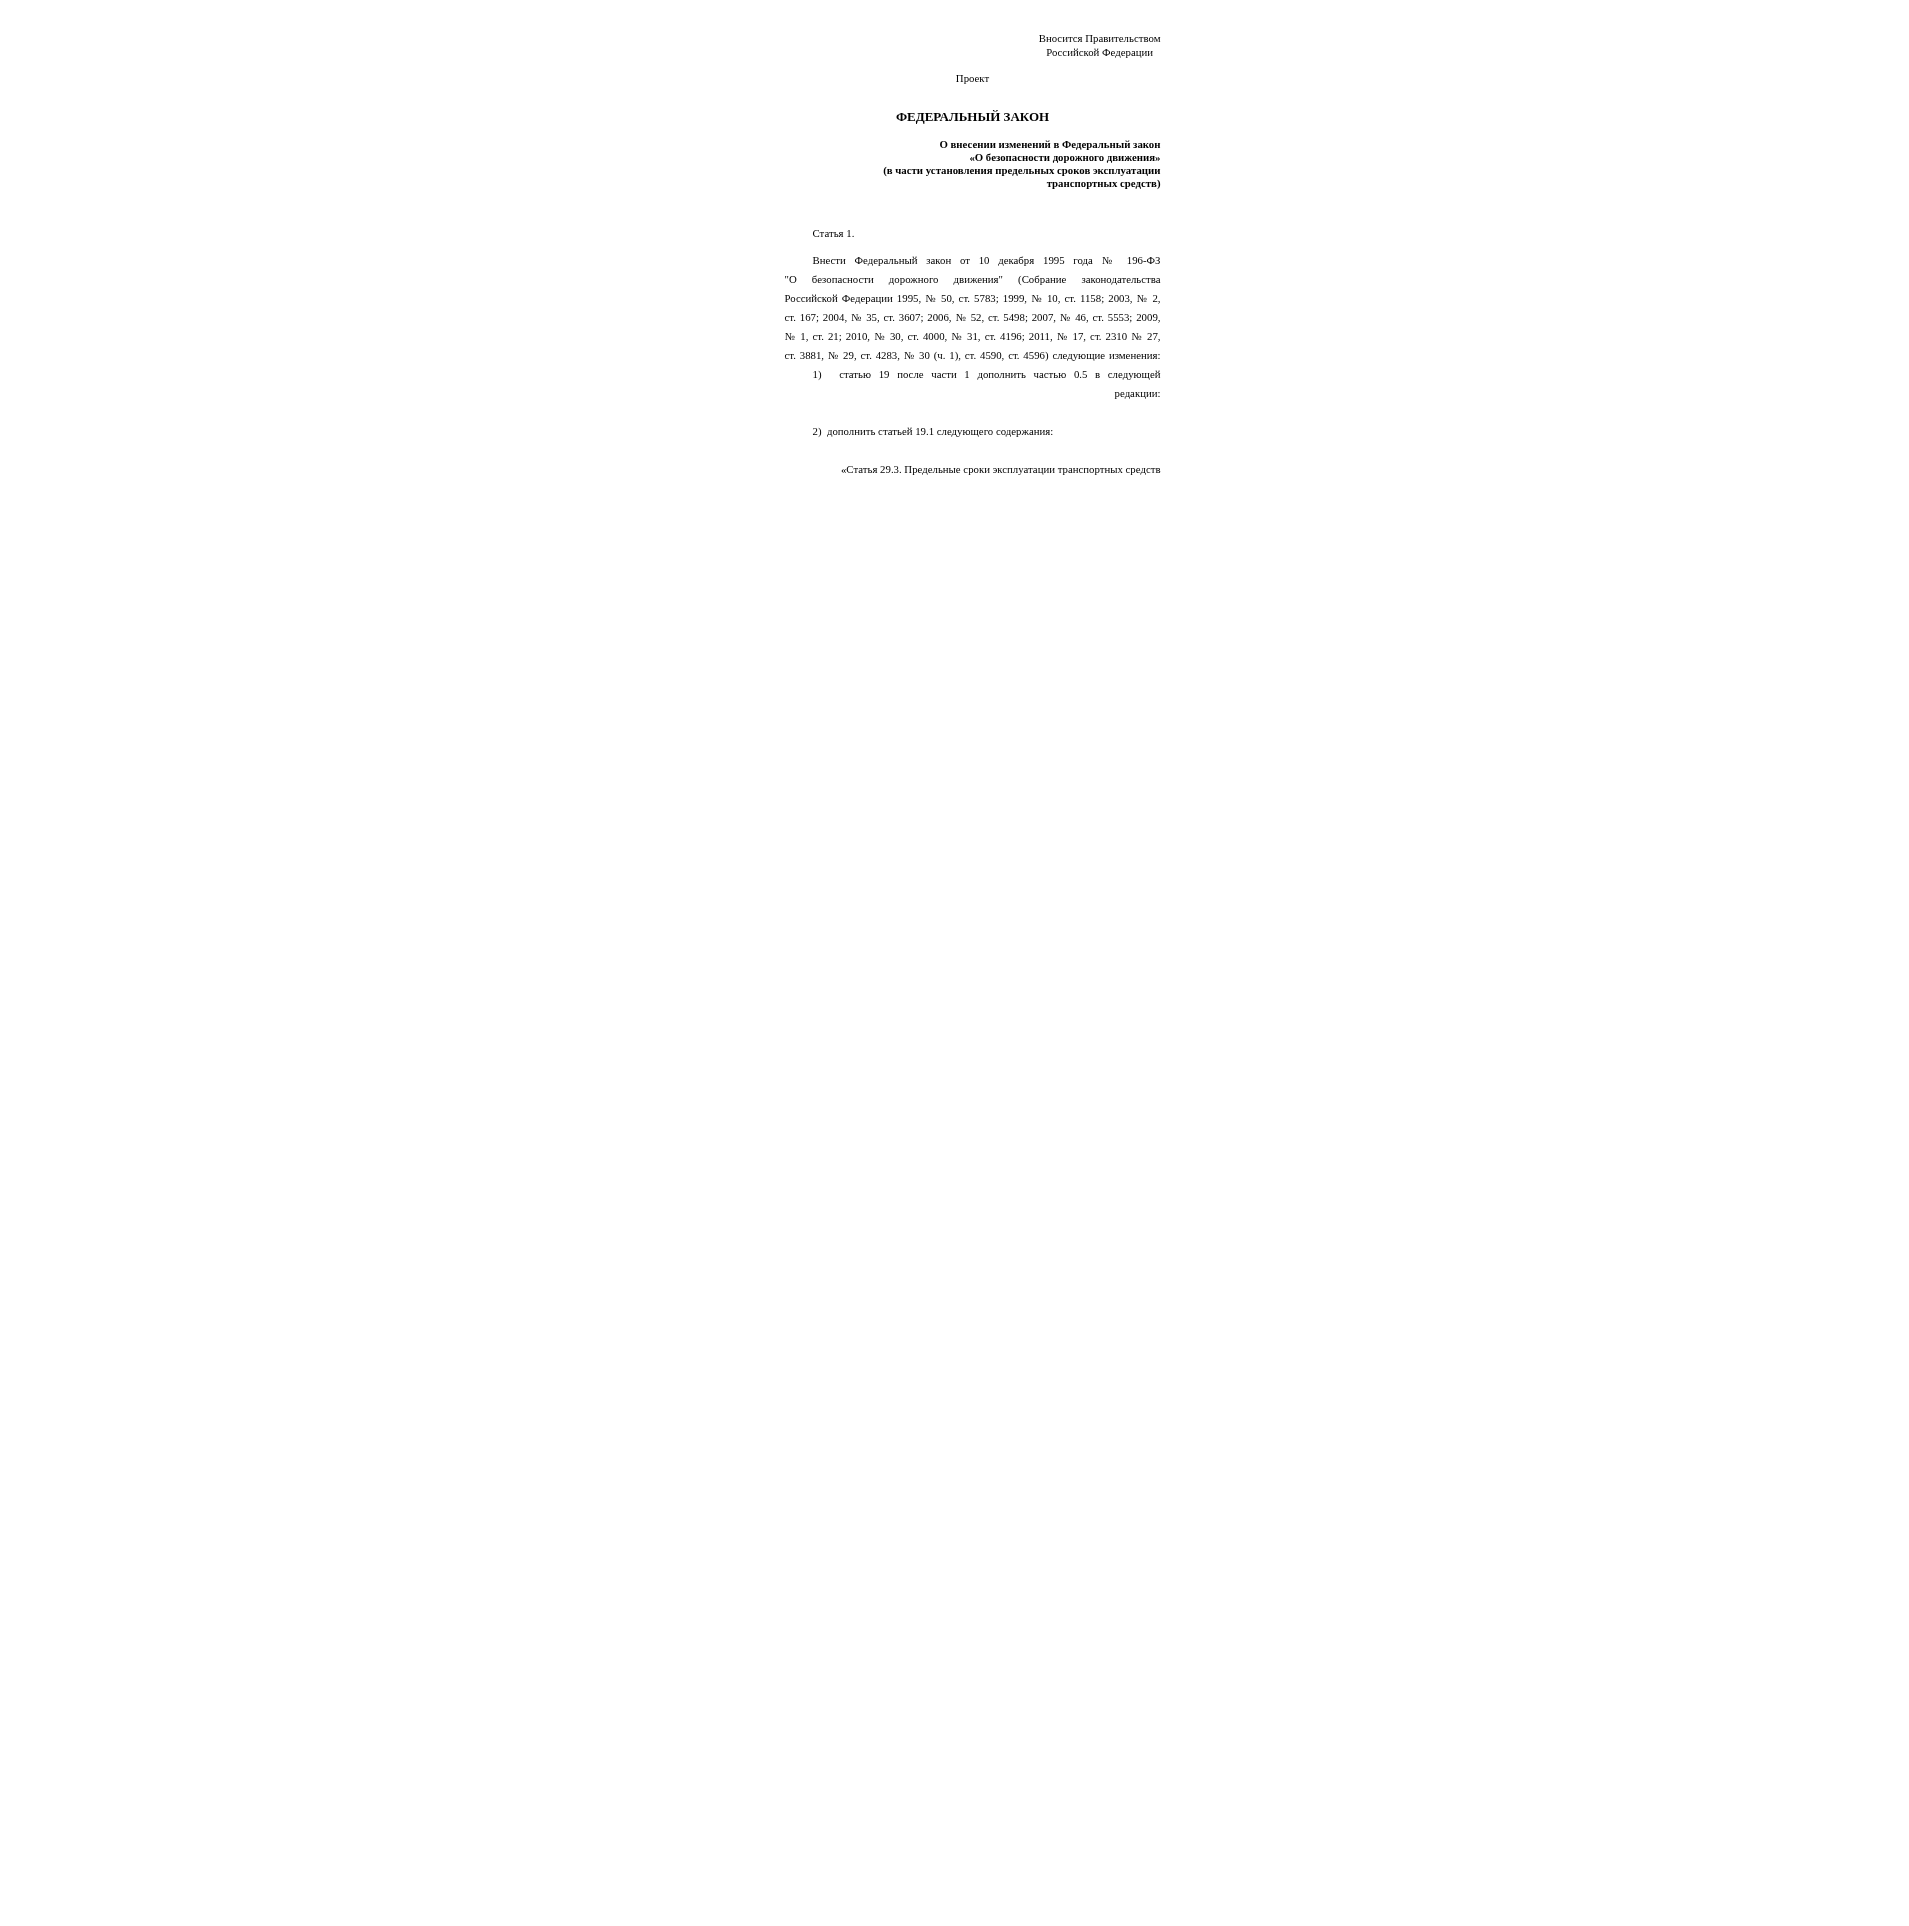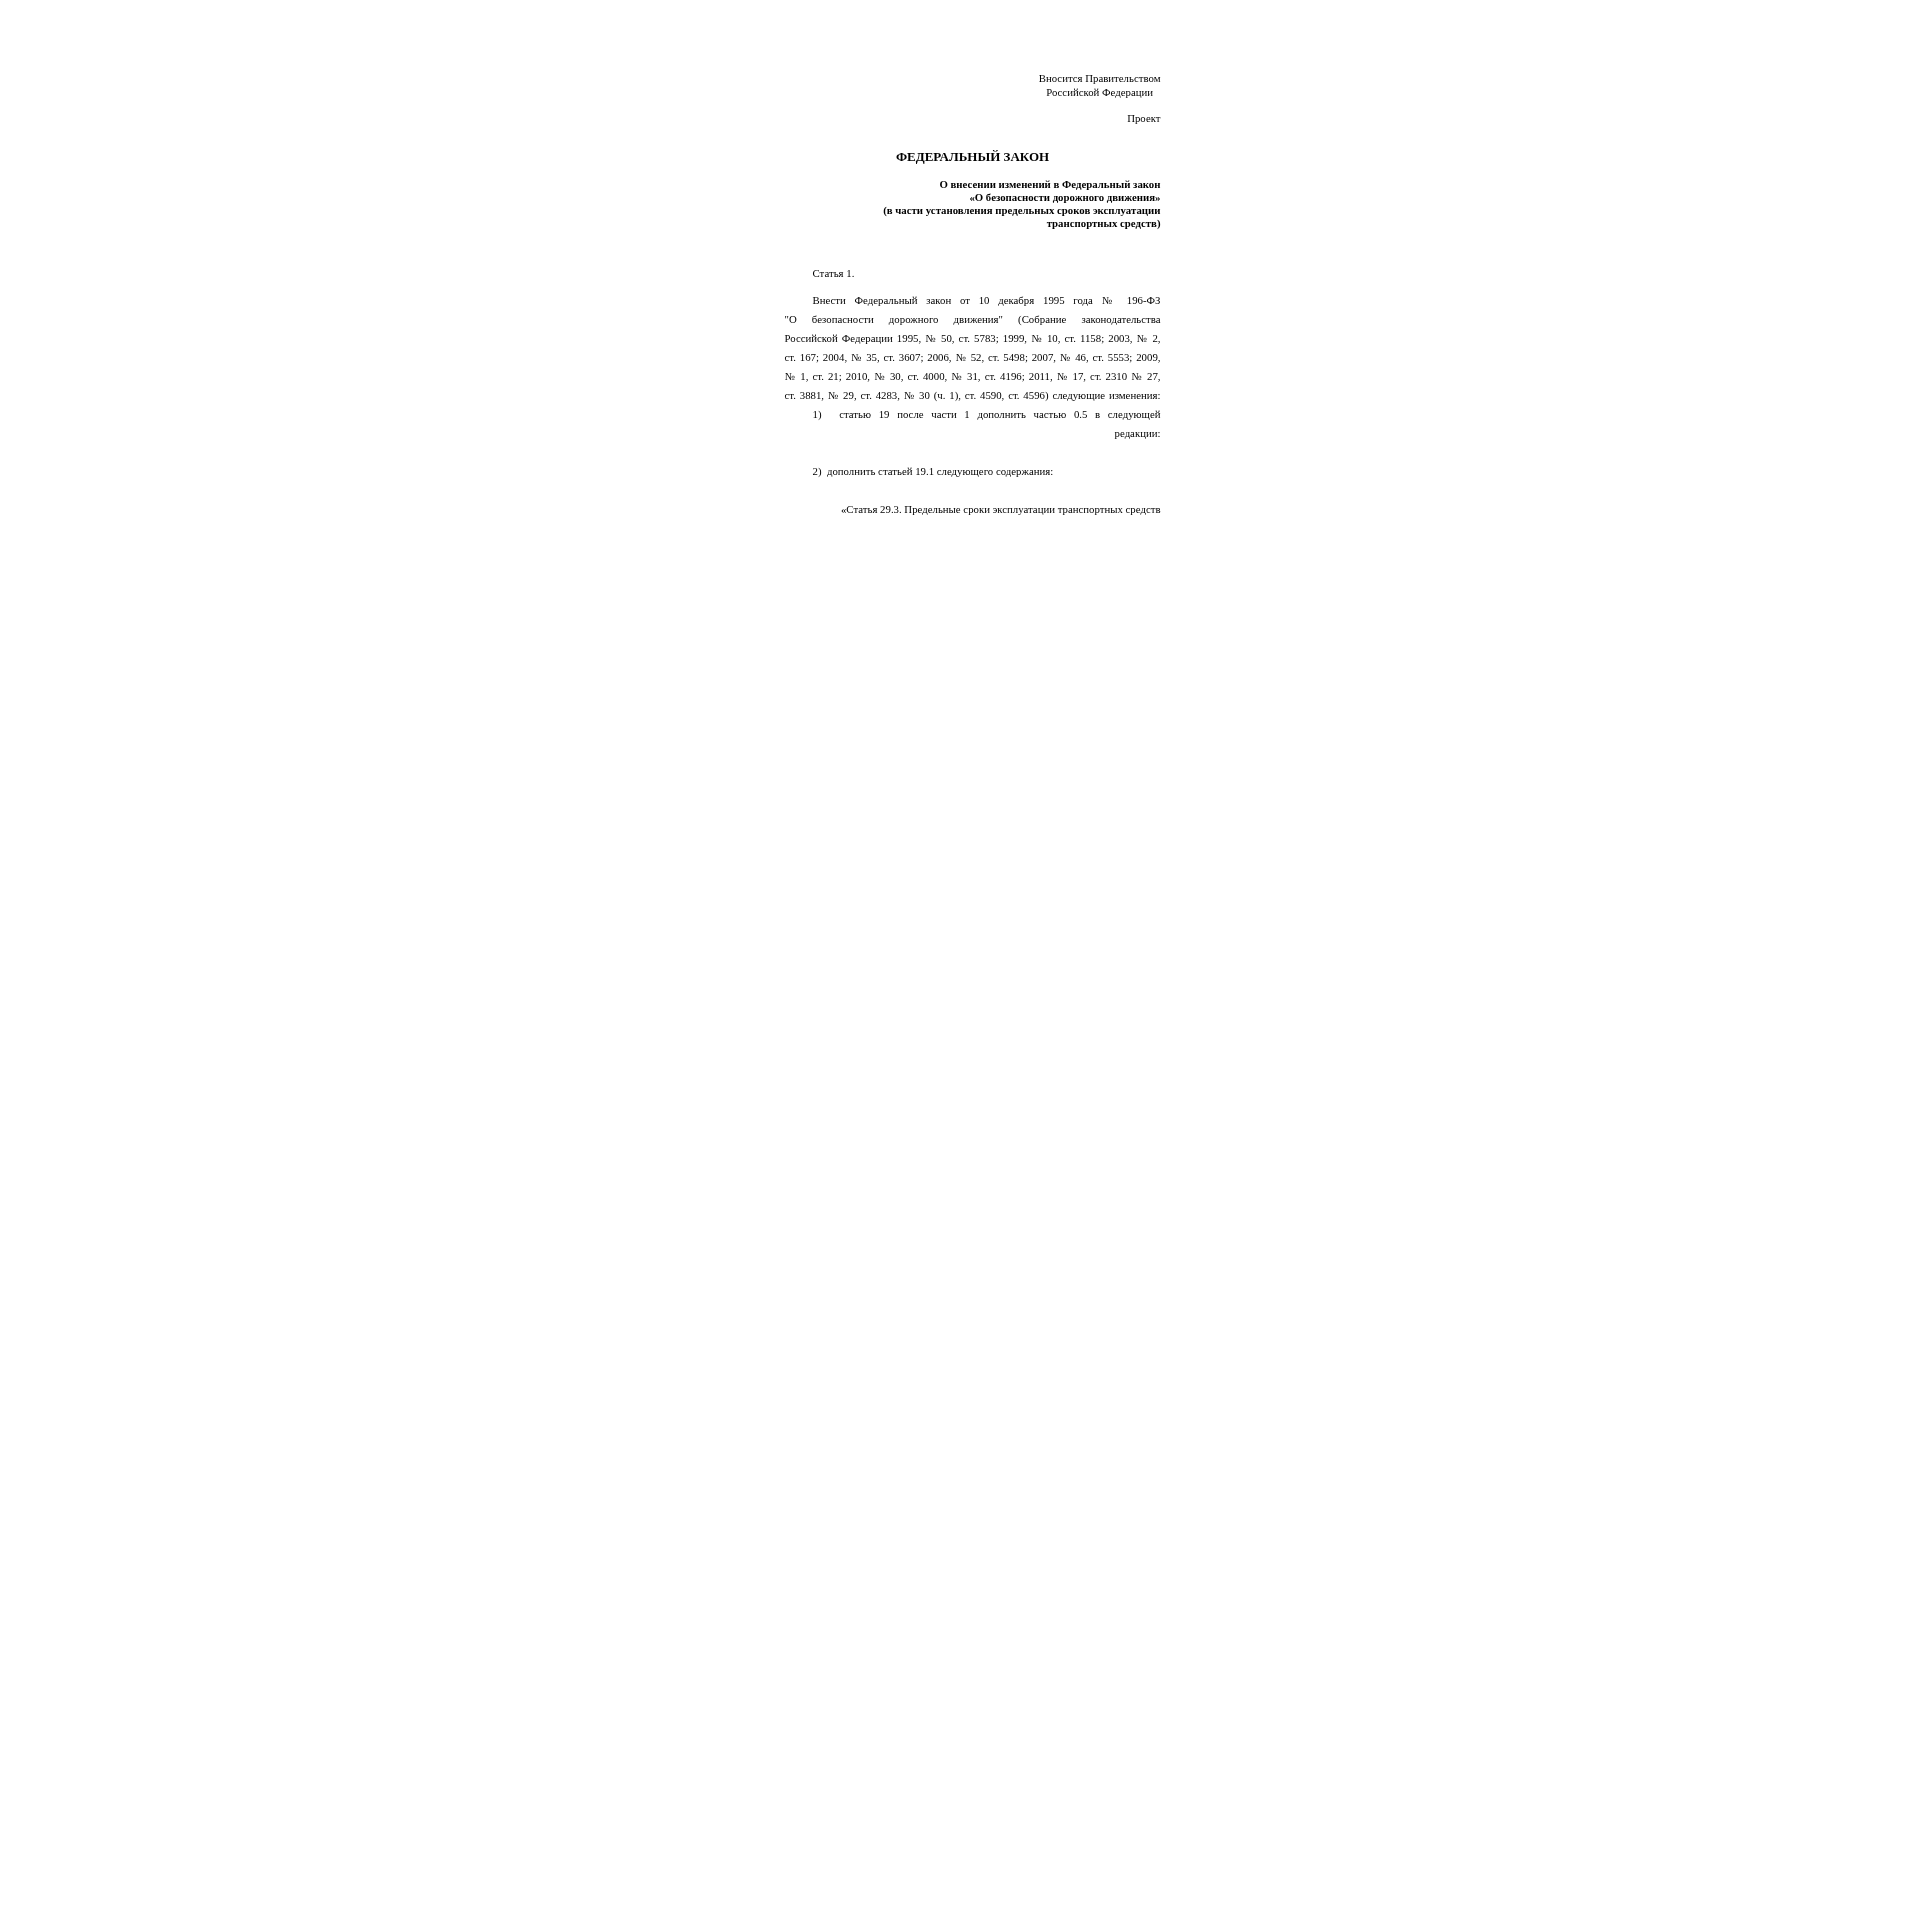--- a/index.html
+++ b/index.html
@@ -7,36 +7,36 @@
     margin: 0;
     padding: 0;
     background: #ffffff;
     font-family: "Liberation Serif", "DejaVu Serif", serif;
     color: #000000;
   }
   .page {
     position: relative;
     width: 478px;
     height: 676px;
-    margin: 12px auto;
+    margin: 0 auto;
     background: #ffffff;
     box-sizing: border-box;
-    padding: 59px 33px 0 69px; 
+    padding: 31px 33px 0 69px; 
     font-size: 10.8px;
     line-height: 19px;
   }
   
   .submitted {
     margin-left: auto;
     width: max-content;
     text-align: center;
     line-height: 14px;
   }
   .proekt {
-    text-align: right;
+    text-align: center;
     margin-top: 11.6px;
     line-height: 14px;
   }
   .law-type {
     margin: 25.4px 0 0 0;
     font-size: 13px;
     font-weight: bold;
     text-align: center;
     line-height: 14px;
   }

